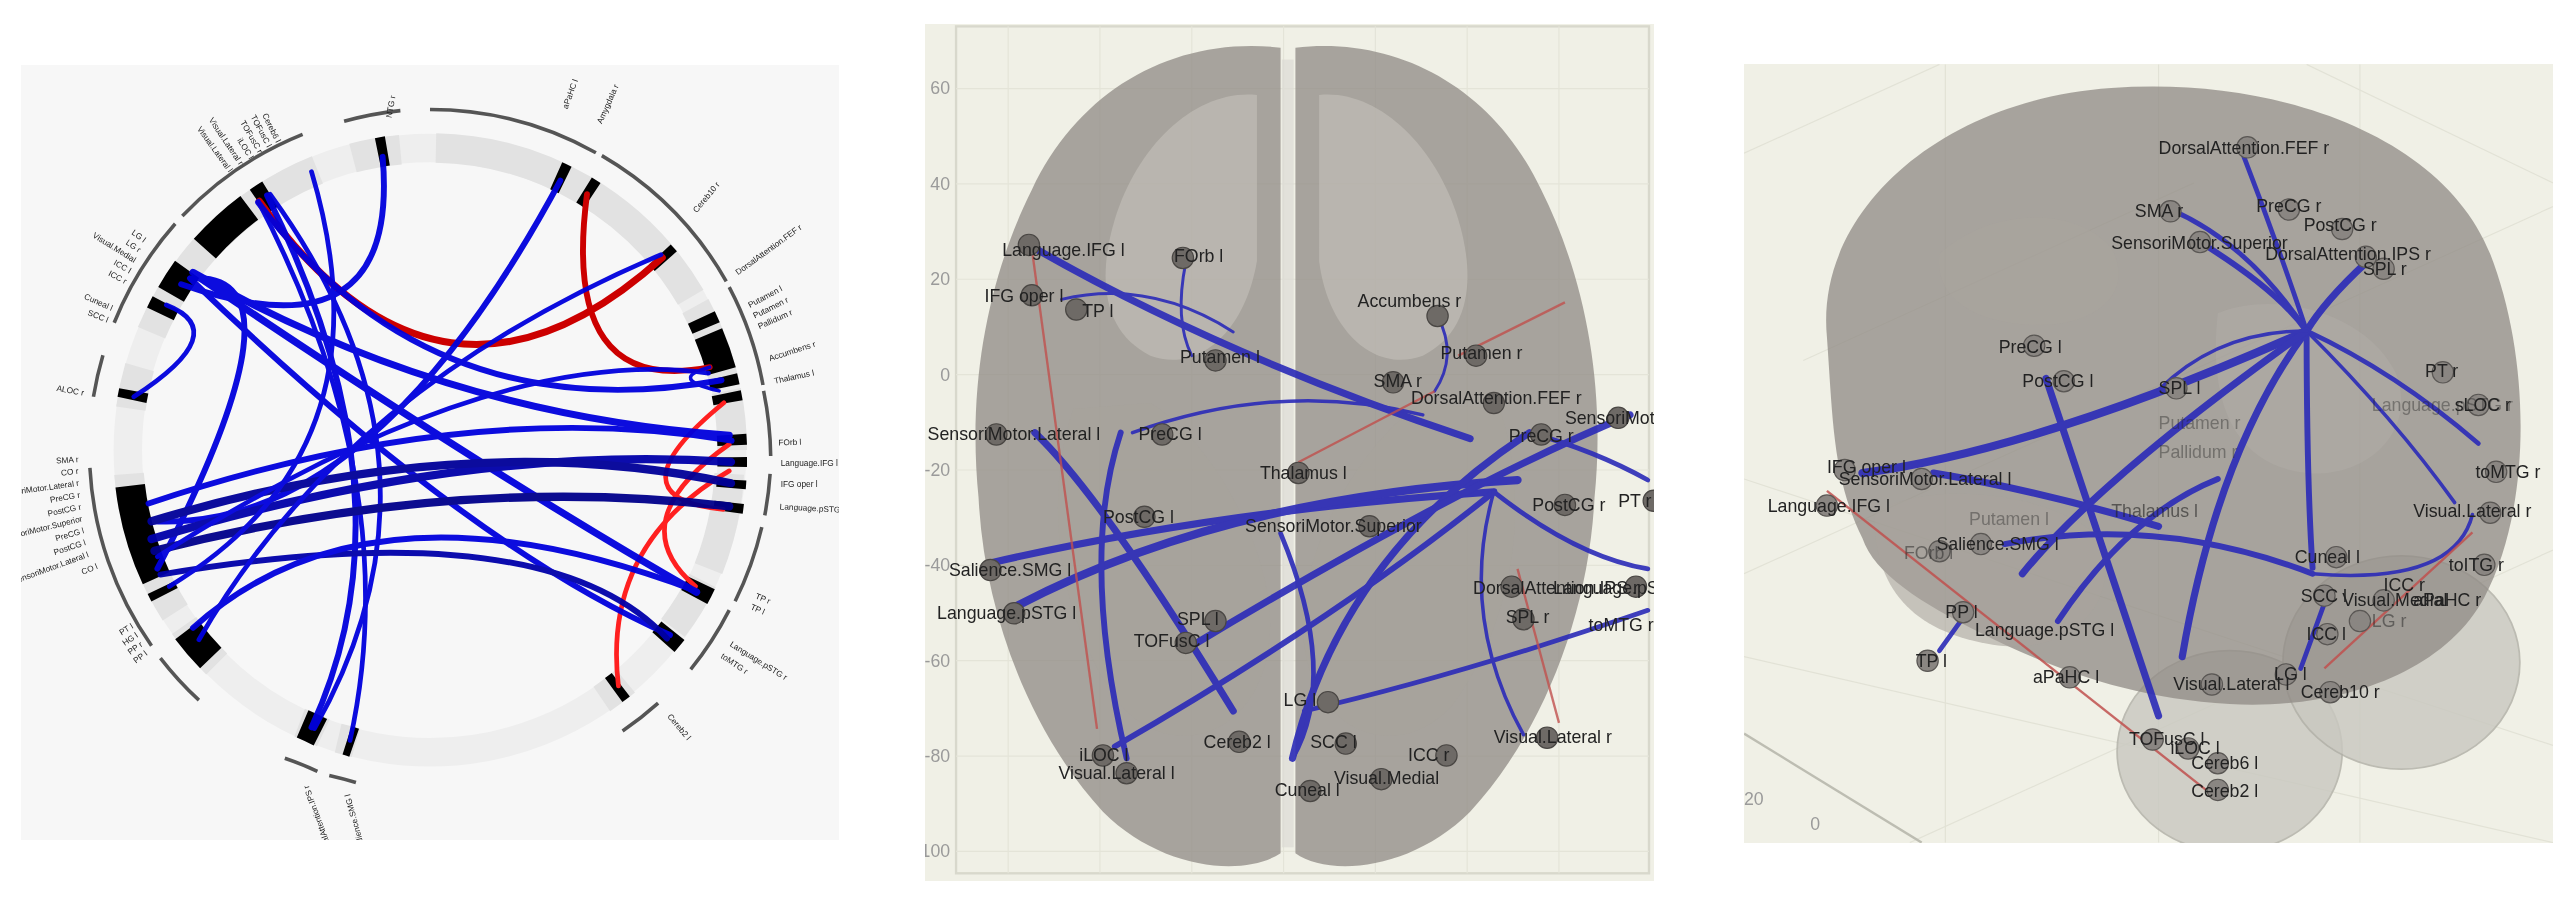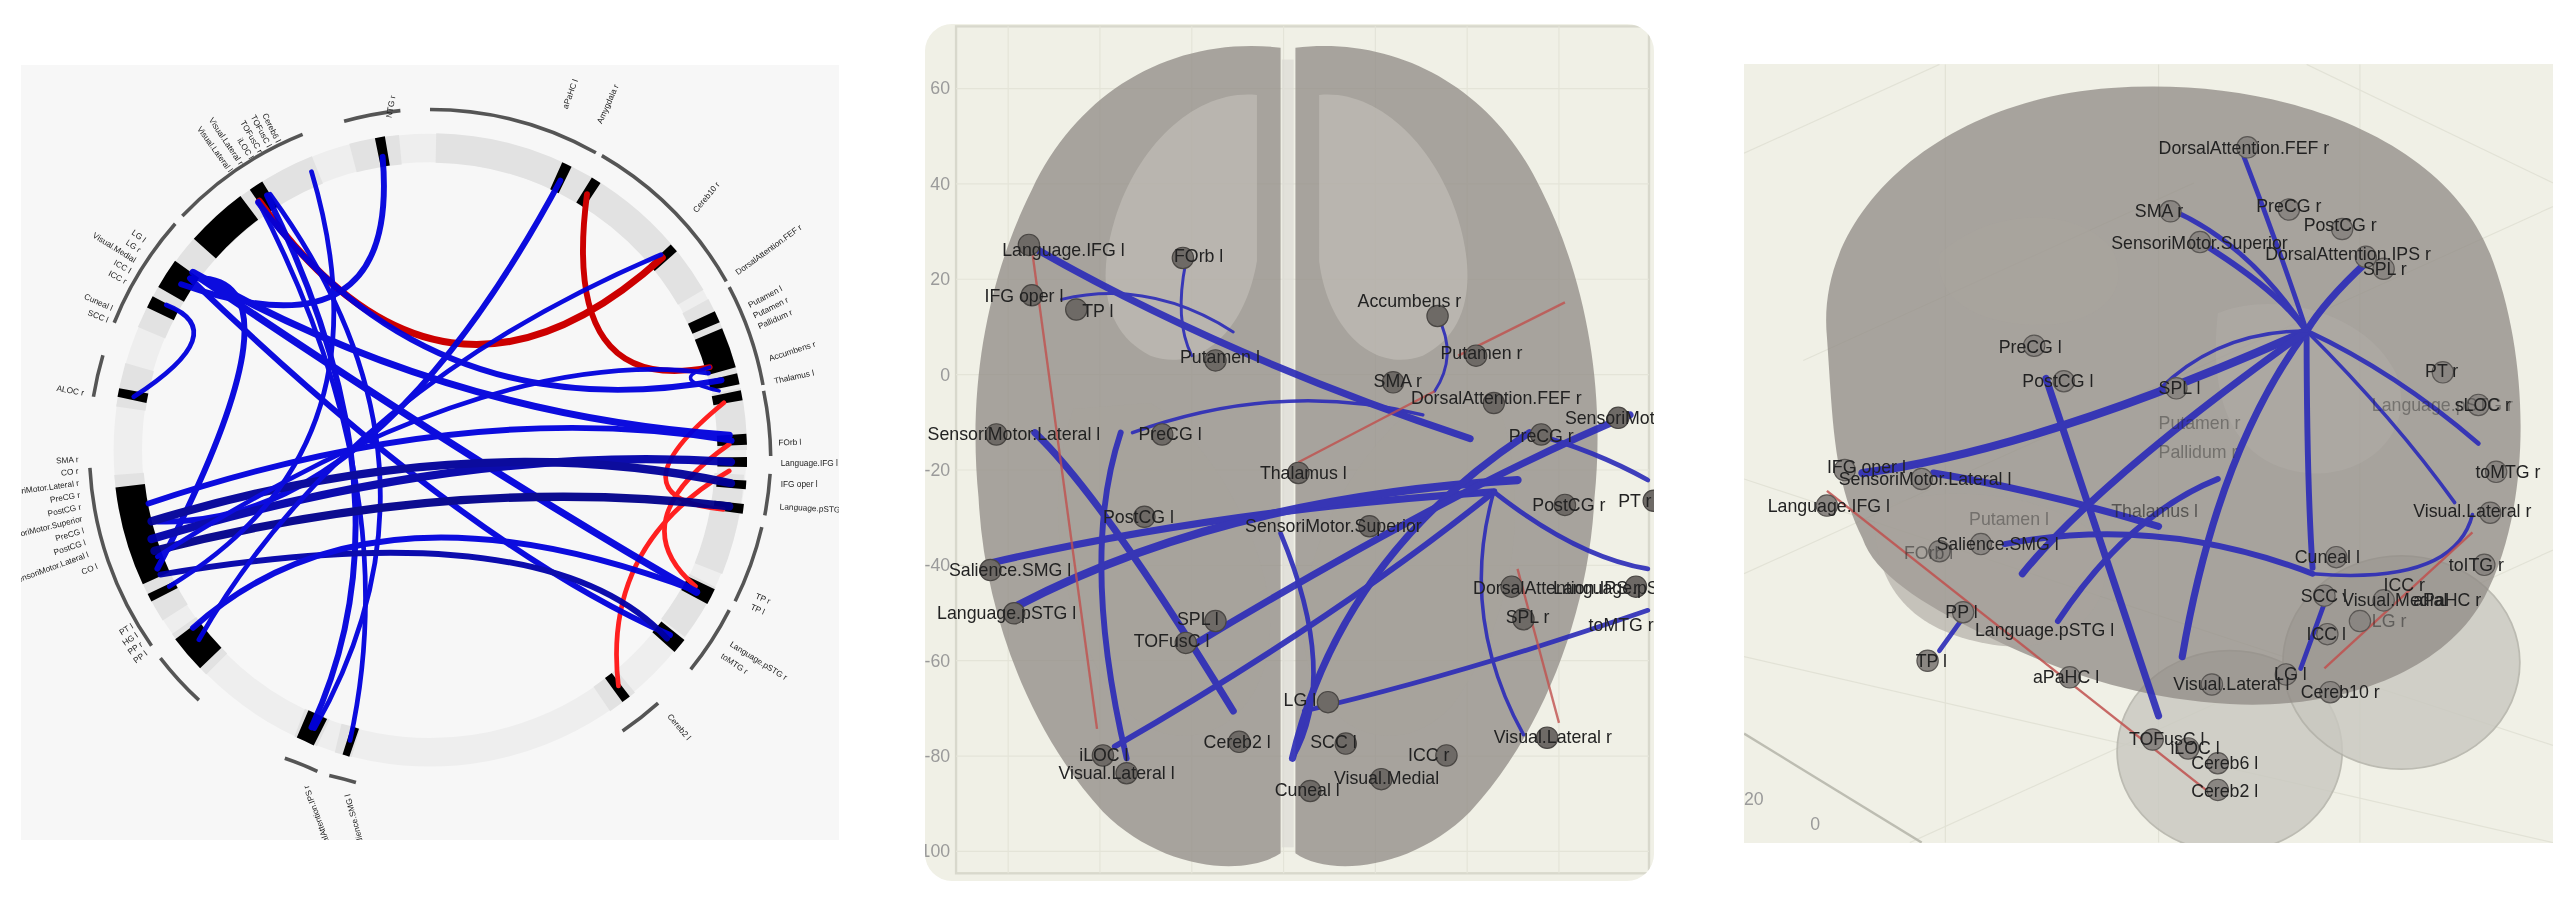--- a/index.html
+++ b/index.html
@@ -1,20 +1,20 @@
 <!DOCTYPE html>
 <html style="font-size:9.5px"><head>
 <meta charset="utf-8">
 <style>
   html, body { margin: 0; padding: 0; background: #ffffff; }
   body { width: 2576px; height: 900px; position: relative; overflow: hidden;
          font-family: "Liberation Sans", sans-serif; }
   .panel { position: absolute; overflow: hidden; }
   #panel-connectogram { left: 21px; top: 65px; width: 818px; height: 775px; background: #f7f7f7; }
-  #panel-axial { left: 925px; top: 24px; width: 729px; height: 857px; background: #f0f0e6; border-radius: 27px; }
+  #panel-axial { left: 925px; top: 24px; width: 729px; height: 857px; background: #f0f0e6; }
   #panel-lateral { left: 1744px; top: 64px; width: 809px; height: 779px; background: #f0f0e6; }
   svg { position: absolute; left: 0; top: 0; }
   .lbl { font-family: "Liberation Sans", sans-serif; fill: #1a1a1a; }
   .tick { font-family: "Liberation Sans", sans-serif; fill: #9a9a9a; font-size: 30px; }
   .node-lbl { font-family: "Liberation Sans", sans-serif; fill: #222; font-size: 30px; }
 </style>
 </head>
 <body>
 
 <div class="panel" id="panel-connectogram">

